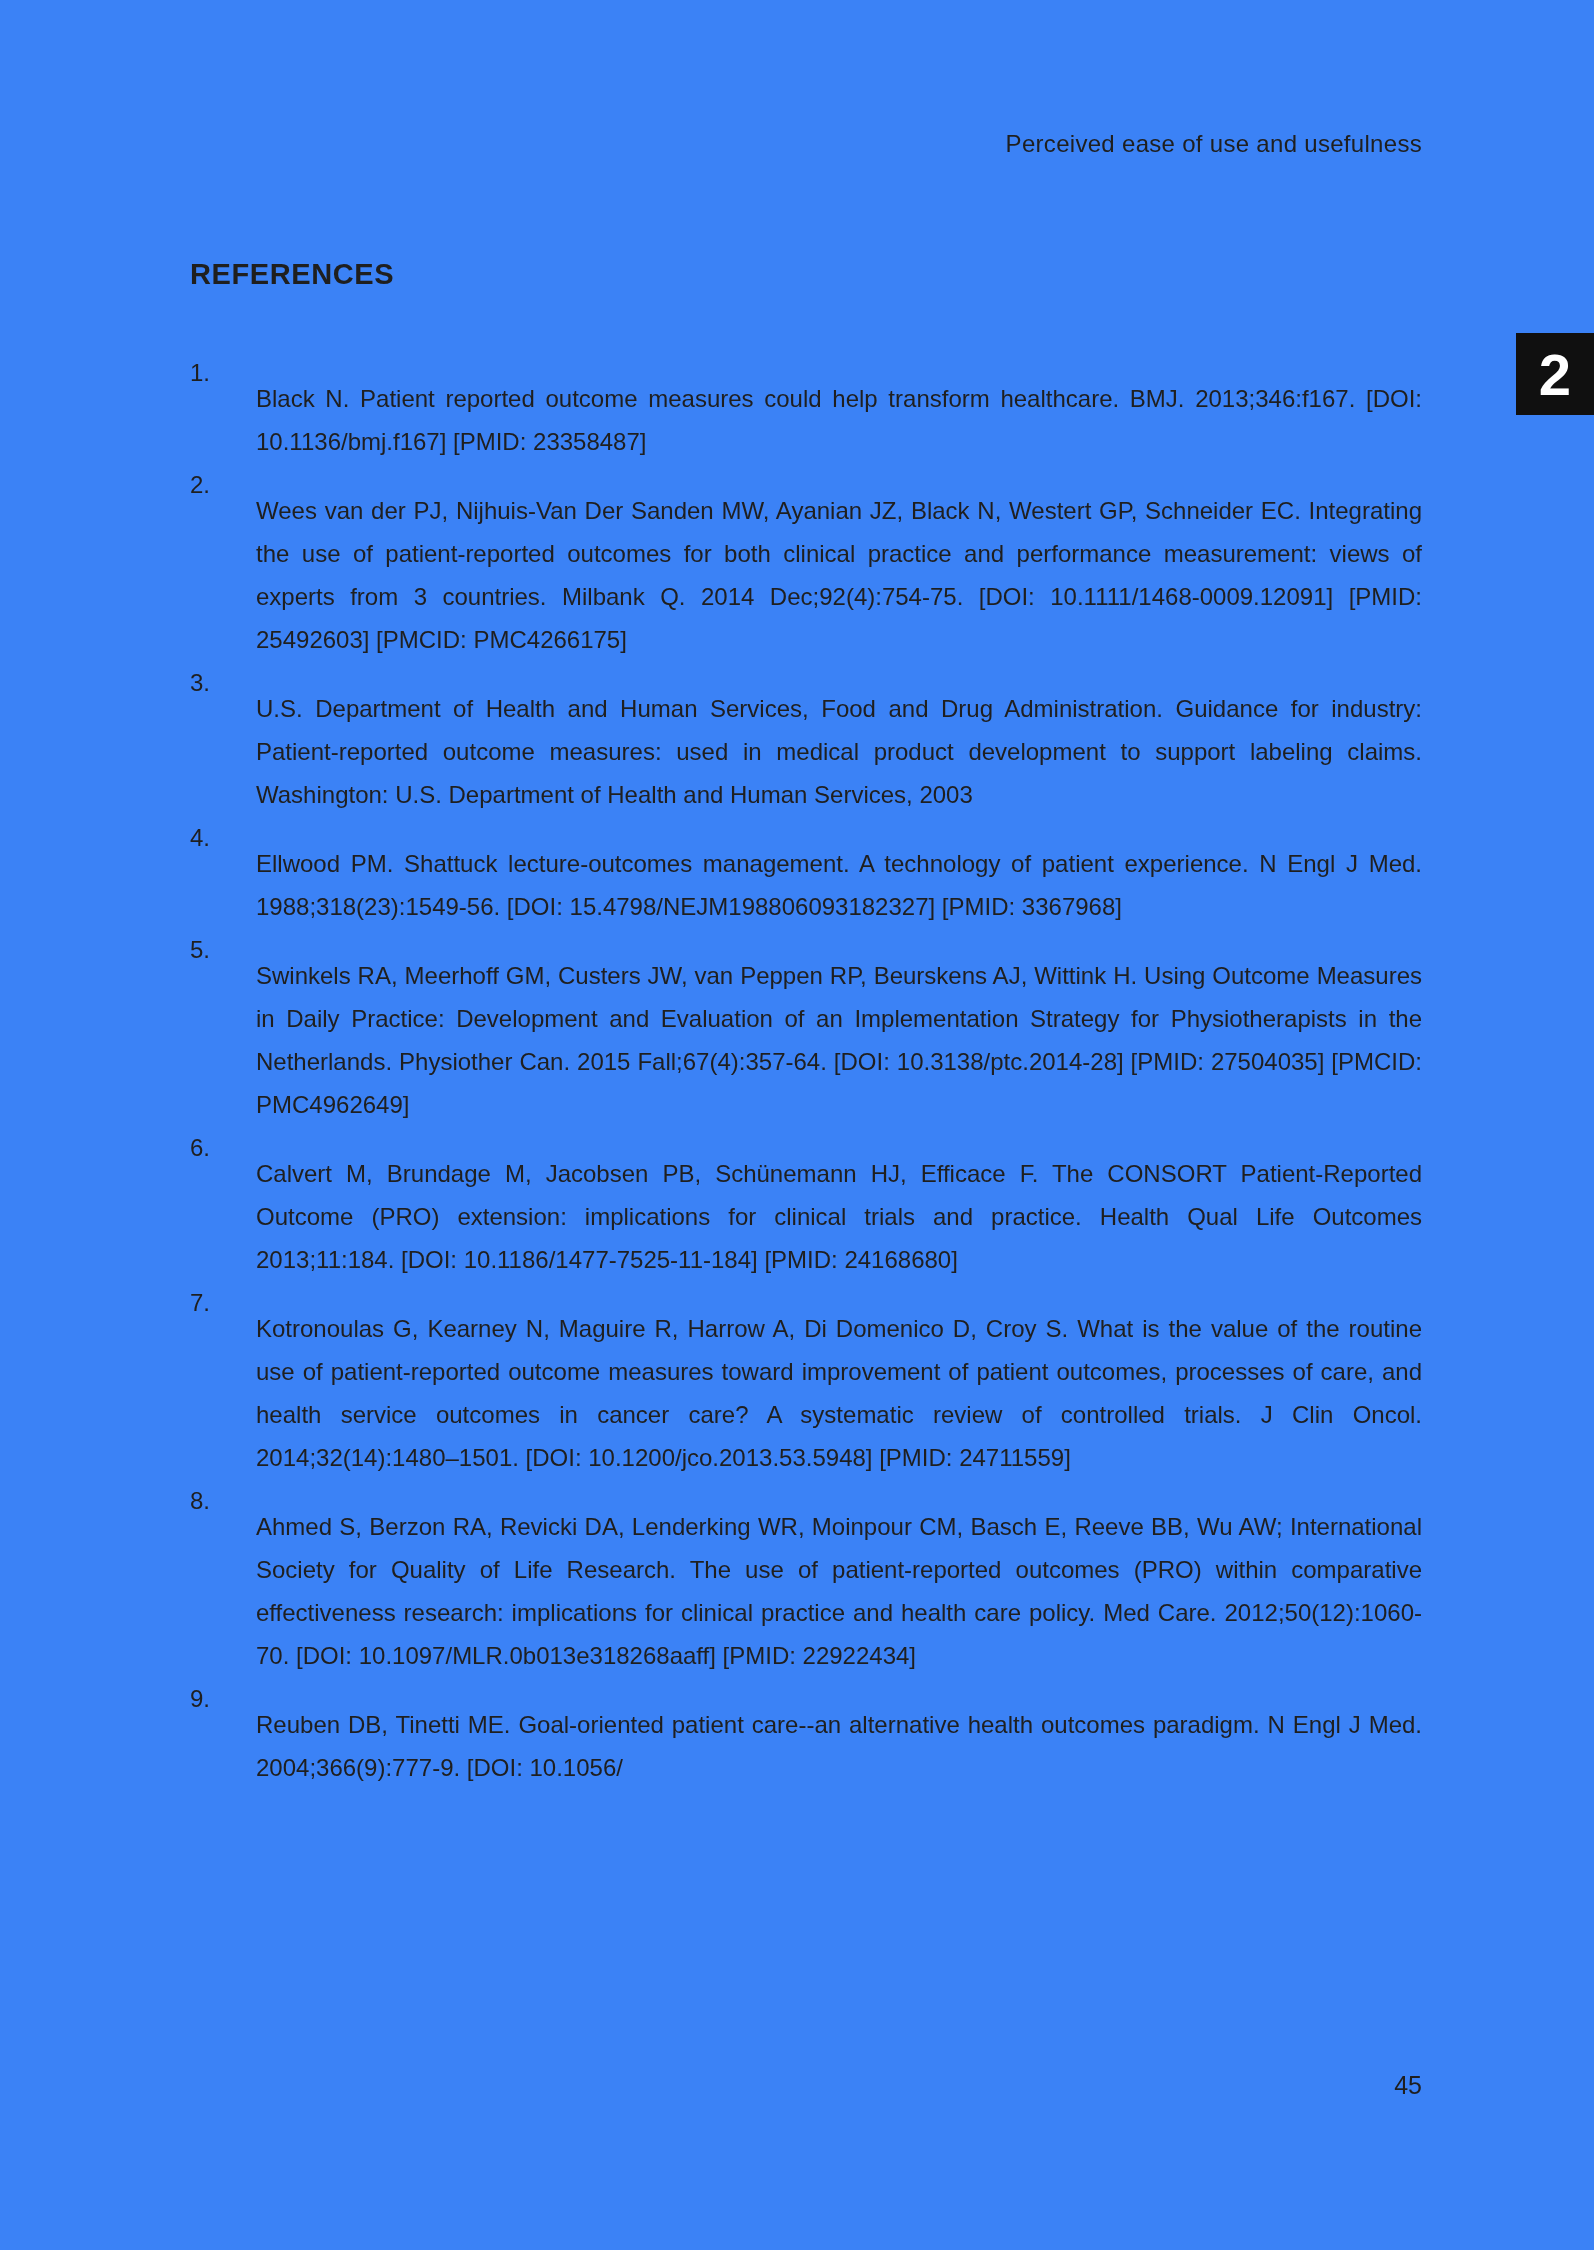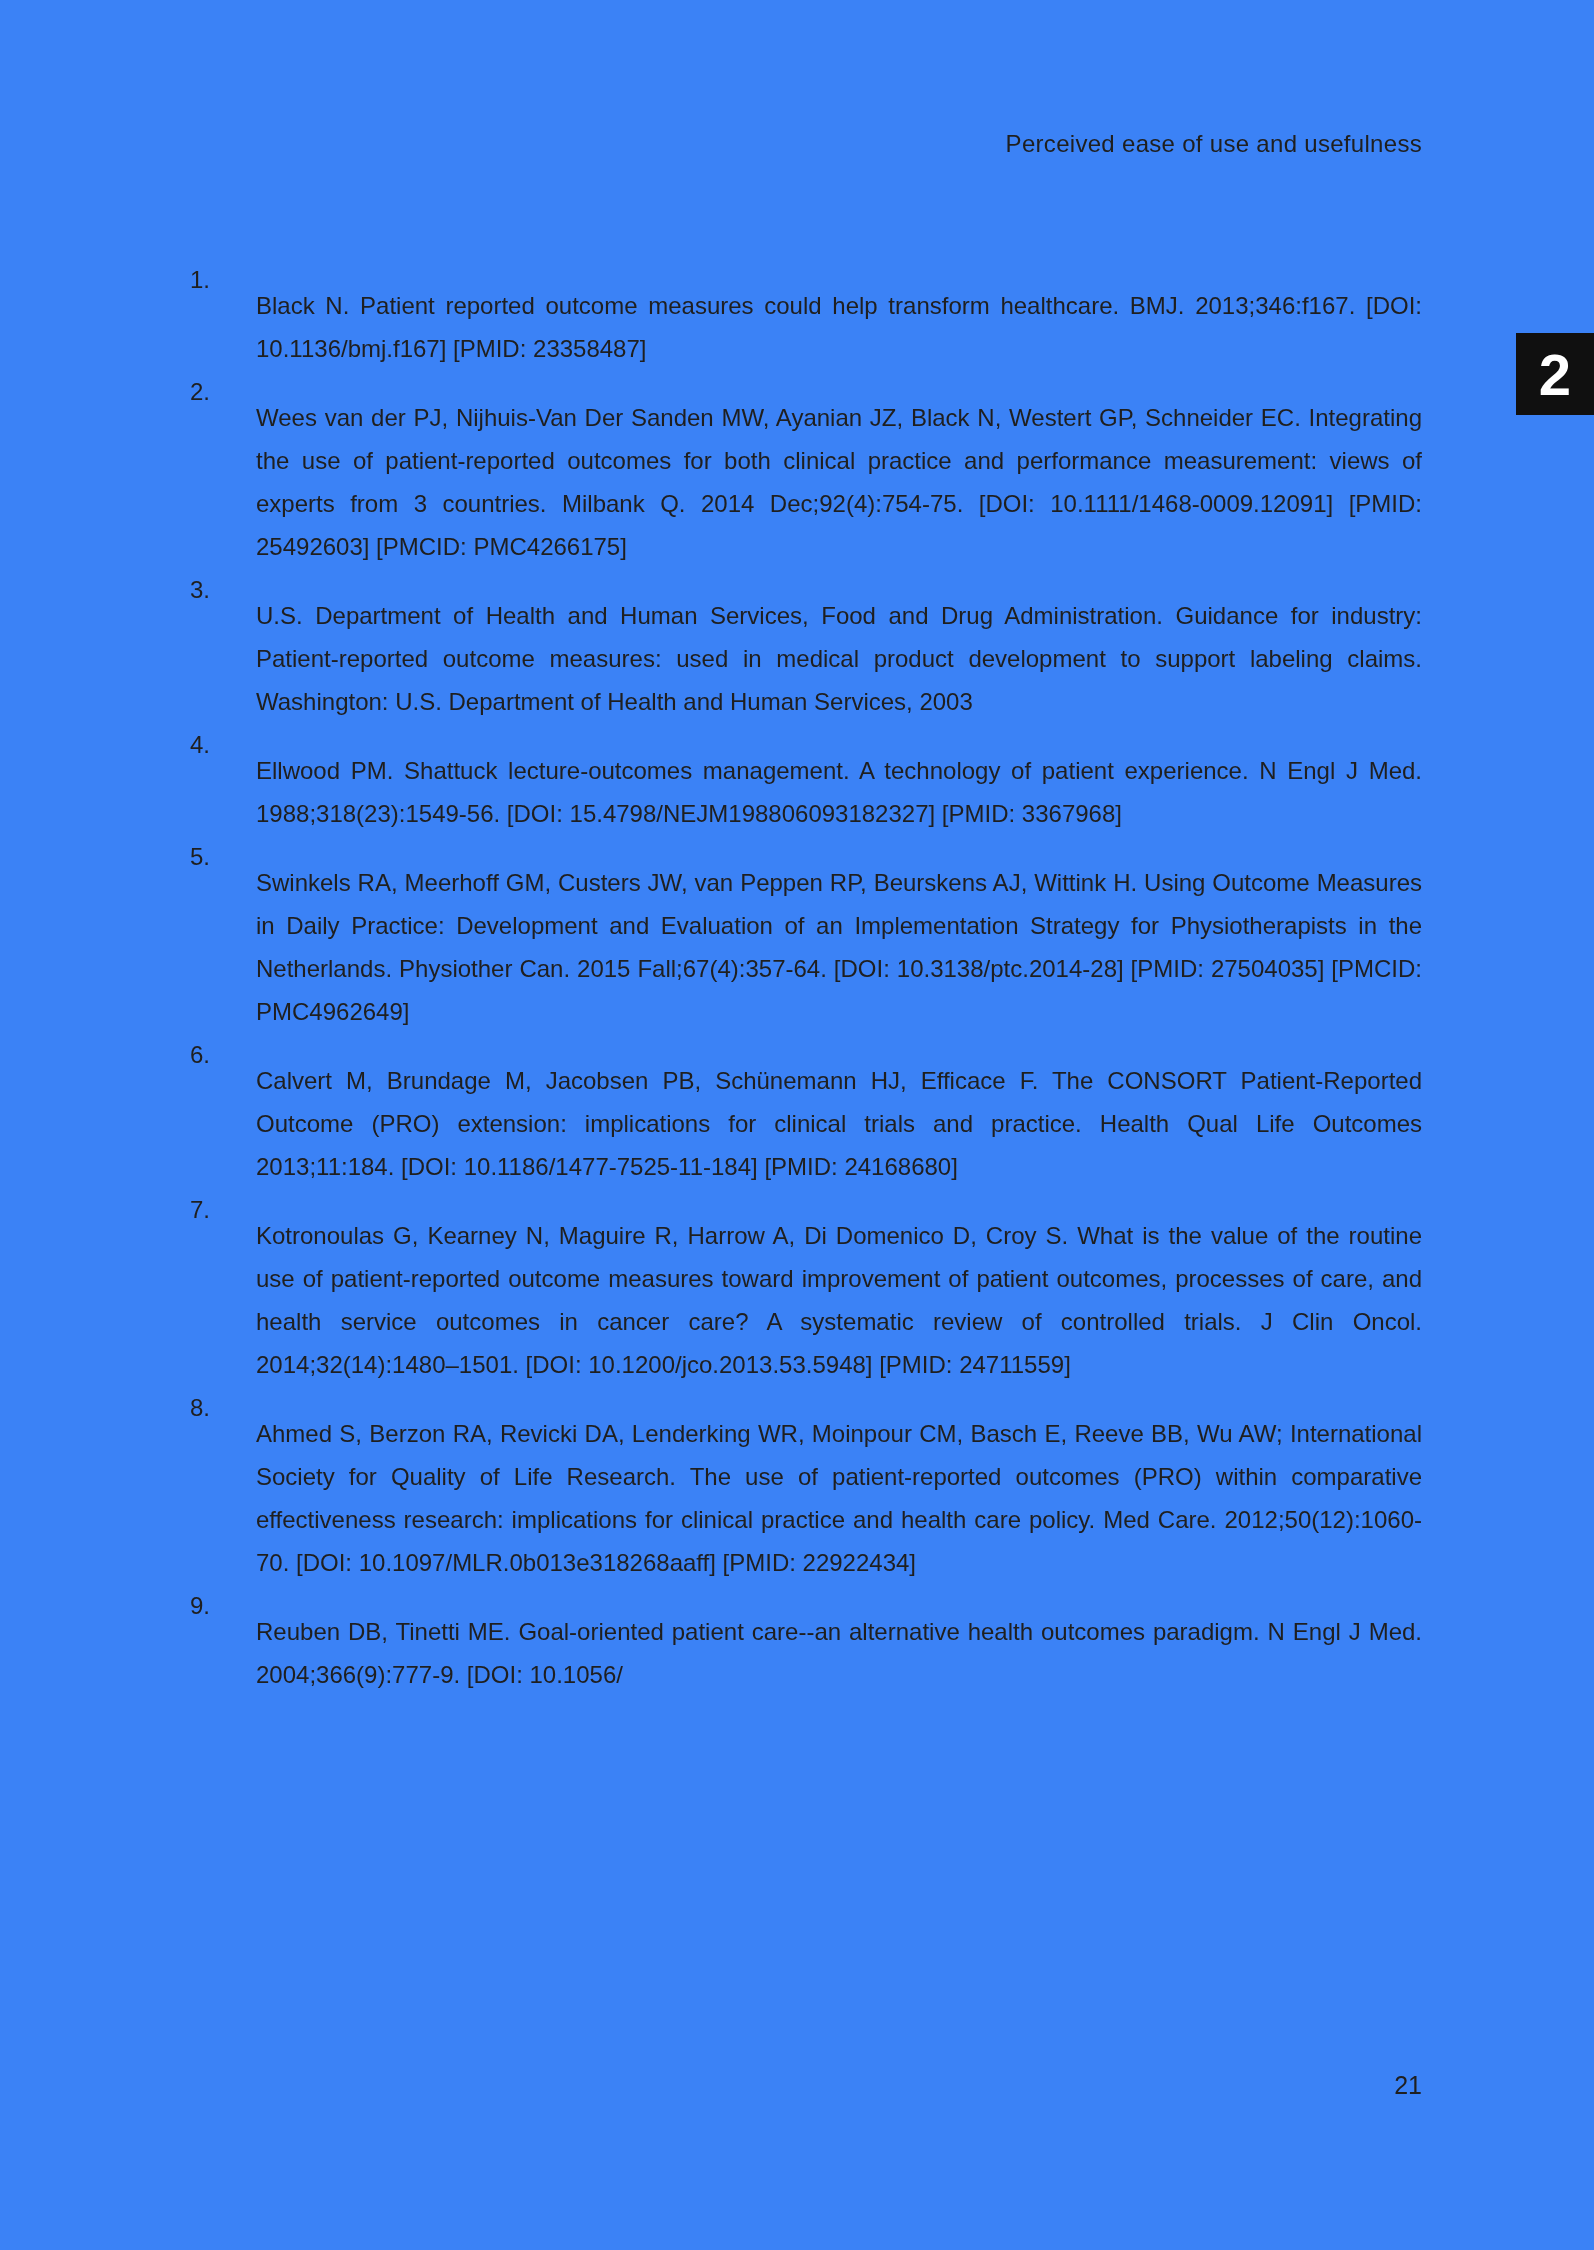--- a/index.html
+++ b/index.html
@@ -82,20 +82,21 @@
 </head>
 <body>
 
 <div class="page">
 
   <div class="running-head">Perceived ease of use and usefulness</div>
 
   <div class="chapter-tab">2</div>
 
   <div class="content">
+    <h1 class="section-title">REFERENCES</h1>
 
     <ol class="refs">
       <li>
         <span class="ref-num">1.</span>
         <span class="ref-text">Black N. Patient reported outcome measures could help transform healthcare. BMJ. 2013;346:f167. [DOI: 10.1136/bmj.f167] [PMID: 23358487]</span>
       </li>
       <li>
         <span class="ref-num">2.</span>
         <span class="ref-text">Wees van der PJ, Nijhuis-Van Der Sanden MW, Ayanian JZ, Black N, Westert GP, Schneider EC. Integrating the use of patient-reported outcomes for both clinical practice and performance measurement: views of experts from 3 countries. Milbank Q. 2014 Dec;92(4):754-75. [DOI: 10.1111/1468-0009.12091] [PMID: 25492603] [PMCID: PMC4266175]</span>
       </li>
@@ -123,15 +124,15 @@
         <span class="ref-num">8.</span>
         <span class="ref-text">Ahmed S, Berzon RA, Revicki DA, Lenderking WR, Moinpour CM, Basch E, Reeve BB, Wu AW; International Society for Quality of Life Research. The use of patient-reported outcomes (PRO) within comparative effectiveness research: implications for clinical practice and health care policy. Med Care. 2012;50(12):1060-70. [DOI: 10.1097/MLR.0b013e318268aaff] [PMID: 22922434]</span>
       </li>
       <li>
         <span class="ref-num">9.</span>
         <span class="ref-text">Reuben DB, Tinetti ME. Goal-oriented patient care--an alternative health outcomes paradigm. N Engl J Med. 2004;366(9):777-9. [DOI: 10.1056/</span>
       </li>
     </ol>
   </div>
 
-  <div class="page-number">21</div>
+  <div class="page-number">45</div>
 
 </div>
 
 </body></html>

